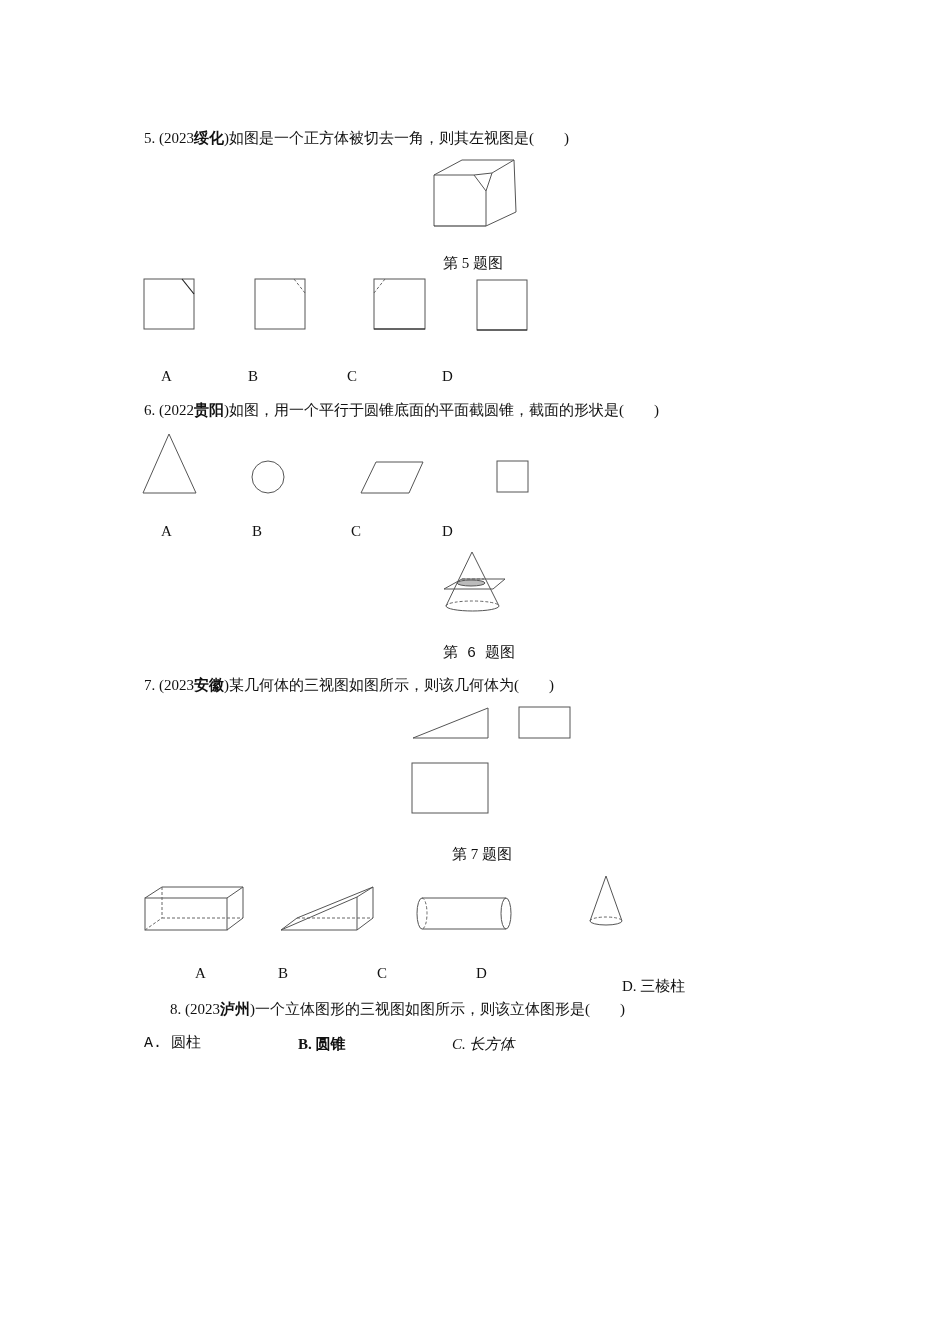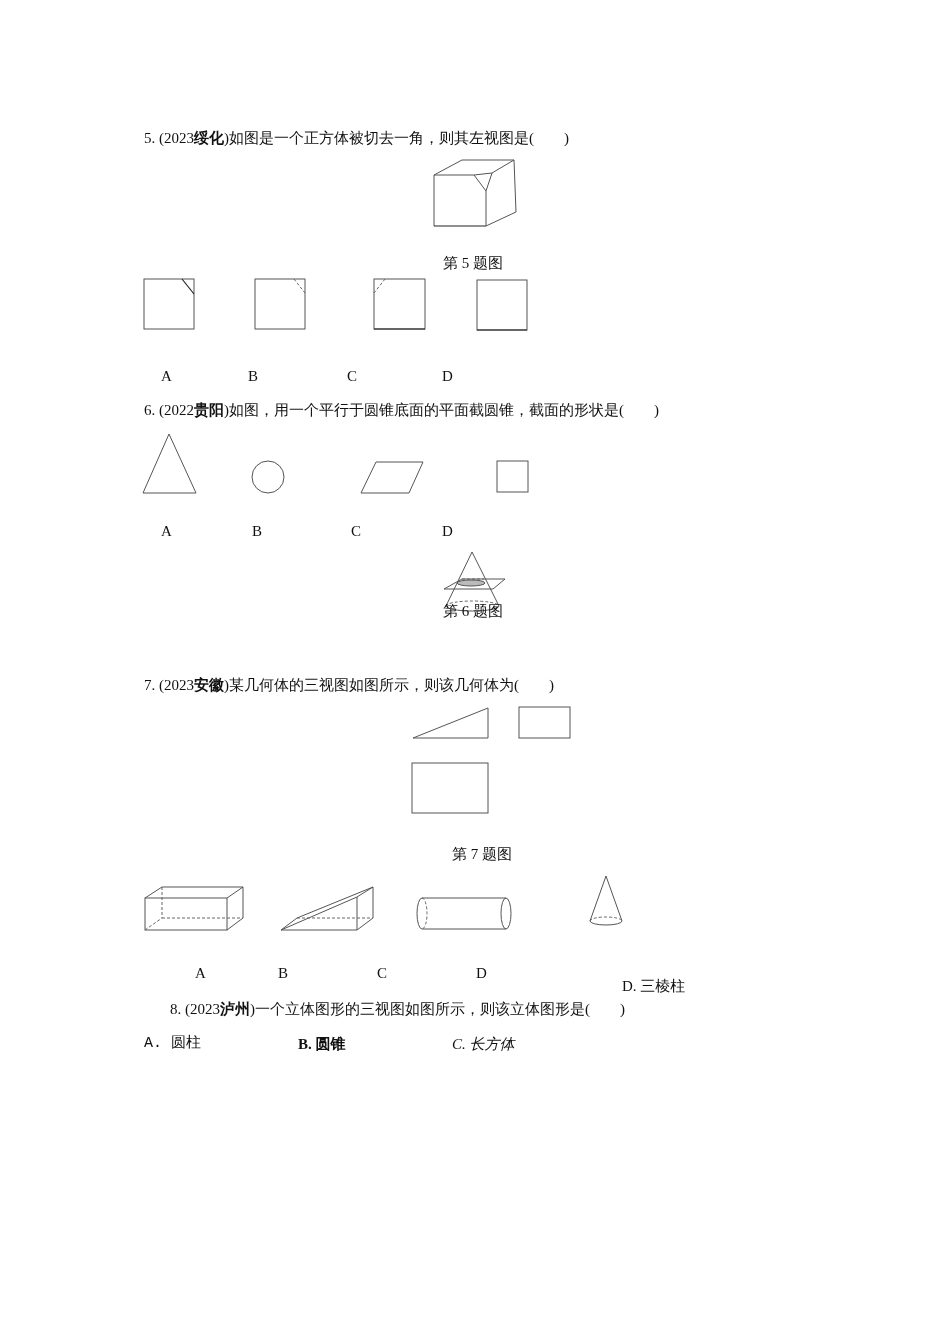--- a/index.html
+++ b/index.html
@@ -100,21 +100,21 @@
     <line class="ln" x1="444" y1="589" x2="493" y2="589"></line>
     <ellipse cx="471" cy="583" rx="14" ry="3" fill="#bbb" stroke="#555" stroke-width="1"></ellipse>
   </g>
 </svg>
 
 <div class="abs lbl" style="left:161px; top:521px;">A</div>
 <div class="abs lbl" style="left:252px; top:521px;">B</div>
 <div class="abs lbl" style="left:351px; top:521px;">C</div>
 <div class="abs lbl" style="left:442px; top:521px;">D</div>
 
-<div class="abs cap" style="left:443px; top:601px;">第 6 题图</div>
+<div class="abs cap" style="left:443px; top:644px;font-family:Liberation Mono, monospace;">第 6 题图</div>
 
 <div class="abs q" style="left:144px; top:675px;">
   <span>7.</span>
   <span>(2023</span><b>安徽</b><span>)某几何体的三视图如图所示，则该几何体为(　　)</span>
 </div>
 
 <svg width="950" height="1344">
 
   <g>
     <polygon class="ln" points="413,738 488,708 488,738"></polygon>

